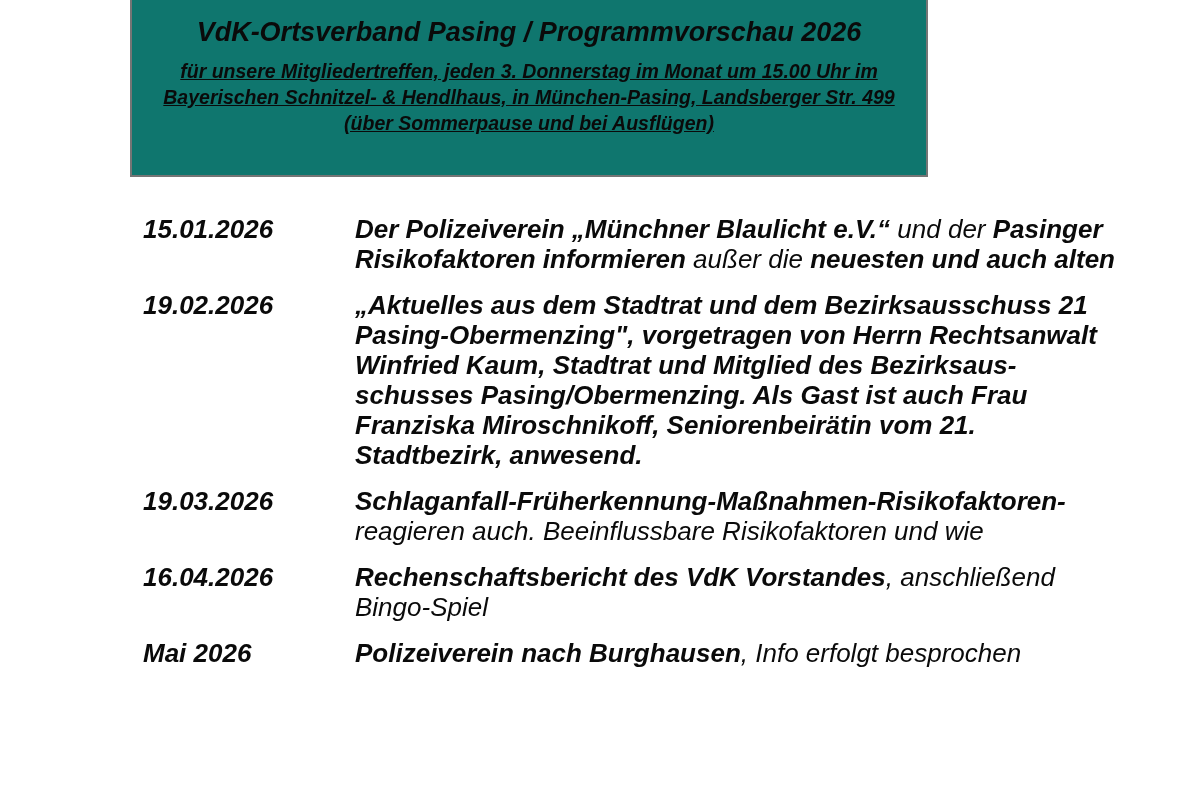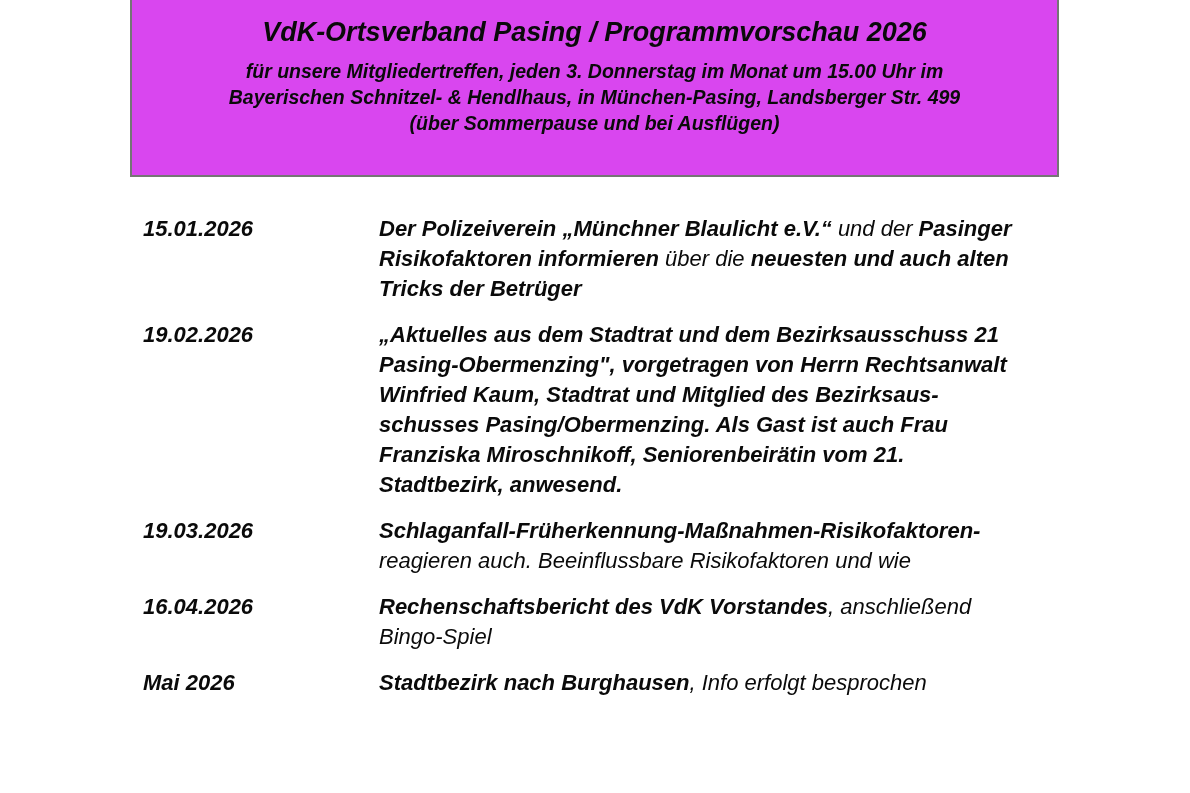--- a/index.html
+++ b/index.html
@@ -15,66 +15,66 @@
     overflow: hidden;
     font-family: "Liberation Sans", sans-serif;
     color: #0a0a0a;
     font-style: italic;
   }
   
   .header-box {
     position: absolute;
     left: 130px;
     top: -1px;
-    width: 929px;
+    width: 798px;
     height: 178px;
     border: 2px solid #757575;
     border-top-width: 1px;
     box-sizing: border-box;
     text-align: center;
     font-weight: bold;
-    background: #d946ef;
+    background: #0f766e;
   }
   .header-title {
     margin-top: 15px;
     font-size: 27px;
     line-height: 34px;
     letter-spacing: 0px;
   }
   .header-subtitle {
     margin-top: 9px;
     font-size: 19.5px;
     line-height: 26px;
+    text-decoration: underline;
   }
   
   .schedule {
     position: absolute;
     left: 143px;
     top: 214px;
     width: 1010px;
   }
   .entry {
     display: flex;
     align-items: flex-start;
     margin-bottom: 16px;
-    font-size: 22px;
+    font-size: 26px;
     line-height: 30px;
   }
   .entry-date {
     flex: 0 0 212px;
     font-weight: bold;
     white-space: nowrap;
   }
   .entry-desc {
     flex: 1 1 auto;
     min-width: 0;
   }
   .entry-desc .line {
     white-space: nowrap;
-    margin-left: 24px;
   }
   .b { font-weight: bold; }
 </style>
 </head>
 <body>
 
 <div class="page">
 
   <div class="header-box">
     <div class="header-title">VdK-Ortsverband Pasing / Programmvorschau 2026</div>
@@ -84,22 +84,21 @@
       <div>(über Sommerpause und bei Ausflügen)</div>
     </div>
   </div>
 
   <div class="schedule" id="schedule">
 
   <div class="entry">
         <div class="entry-date">15.01.2026</div>
         <div class="entry-desc">
           <div class="line"><span class="b">Der Polizeiverein „Münchner Blaulicht e.V.“ </span><span>und der </span><span class="b">Pasinger</span></div>
-          <div class="line"><span class="b">Risikofaktoren informieren </span><span>über die </span><span class="b">neuesten und auch alten</span></div>
-          <div class="line"><span class="b">Tricks der Betrüger</span></div>
+          <div class="line"><span class="b">Risikofaktoren informieren </span><span>außer die </span><span class="b">neuesten und auch alten</span></div>
         </div>
       </div>
       <div class="entry">
         <div class="entry-date">19.02.2026</div>
         <div class="entry-desc">
           <div class="line"><span class="b">„Aktuelles aus dem Stadtrat und dem Bezirksausschuss 21</span></div>
           <div class="line"><span class="b">Pasing-Obermenzing", vorgetragen von Herrn Rechtsanwalt</span></div>
           <div class="line"><span class="b">Winfried Kaum, Stadtrat und Mitglied des Bezirksaus-</span></div>
           <div class="line"><span class="b">schusses Pasing/Obermenzing. Als Gast ist auch Frau</span></div>
           <div class="line"><span class="b">Franziska Miroschnikoff, Seniorenbeirätin vom 21.</span></div>
@@ -116,18 +115,18 @@
       <div class="entry">
         <div class="entry-date">16.04.2026</div>
         <div class="entry-desc">
           <div class="line"><span class="b">Rechenschaftsbericht des VdK Vorstandes</span><span>, anschließend</span></div>
           <div class="line"><span>Bingo-Spiel</span></div>
         </div>
       </div>
       <div class="entry">
         <div class="entry-date">Mai 2026</div>
         <div class="entry-desc">
-          <div class="line"><span class="b">Stadtbezirk nach Burghausen</span><span>, Info erfolgt besprochen</span></div>
+          <div class="line"><span class="b">Polizeiverein nach Burghausen</span><span>, Info erfolgt besprochen</span></div>
         </div>
       </div>
     </div>
 
 </div>
 
 </body></html>

